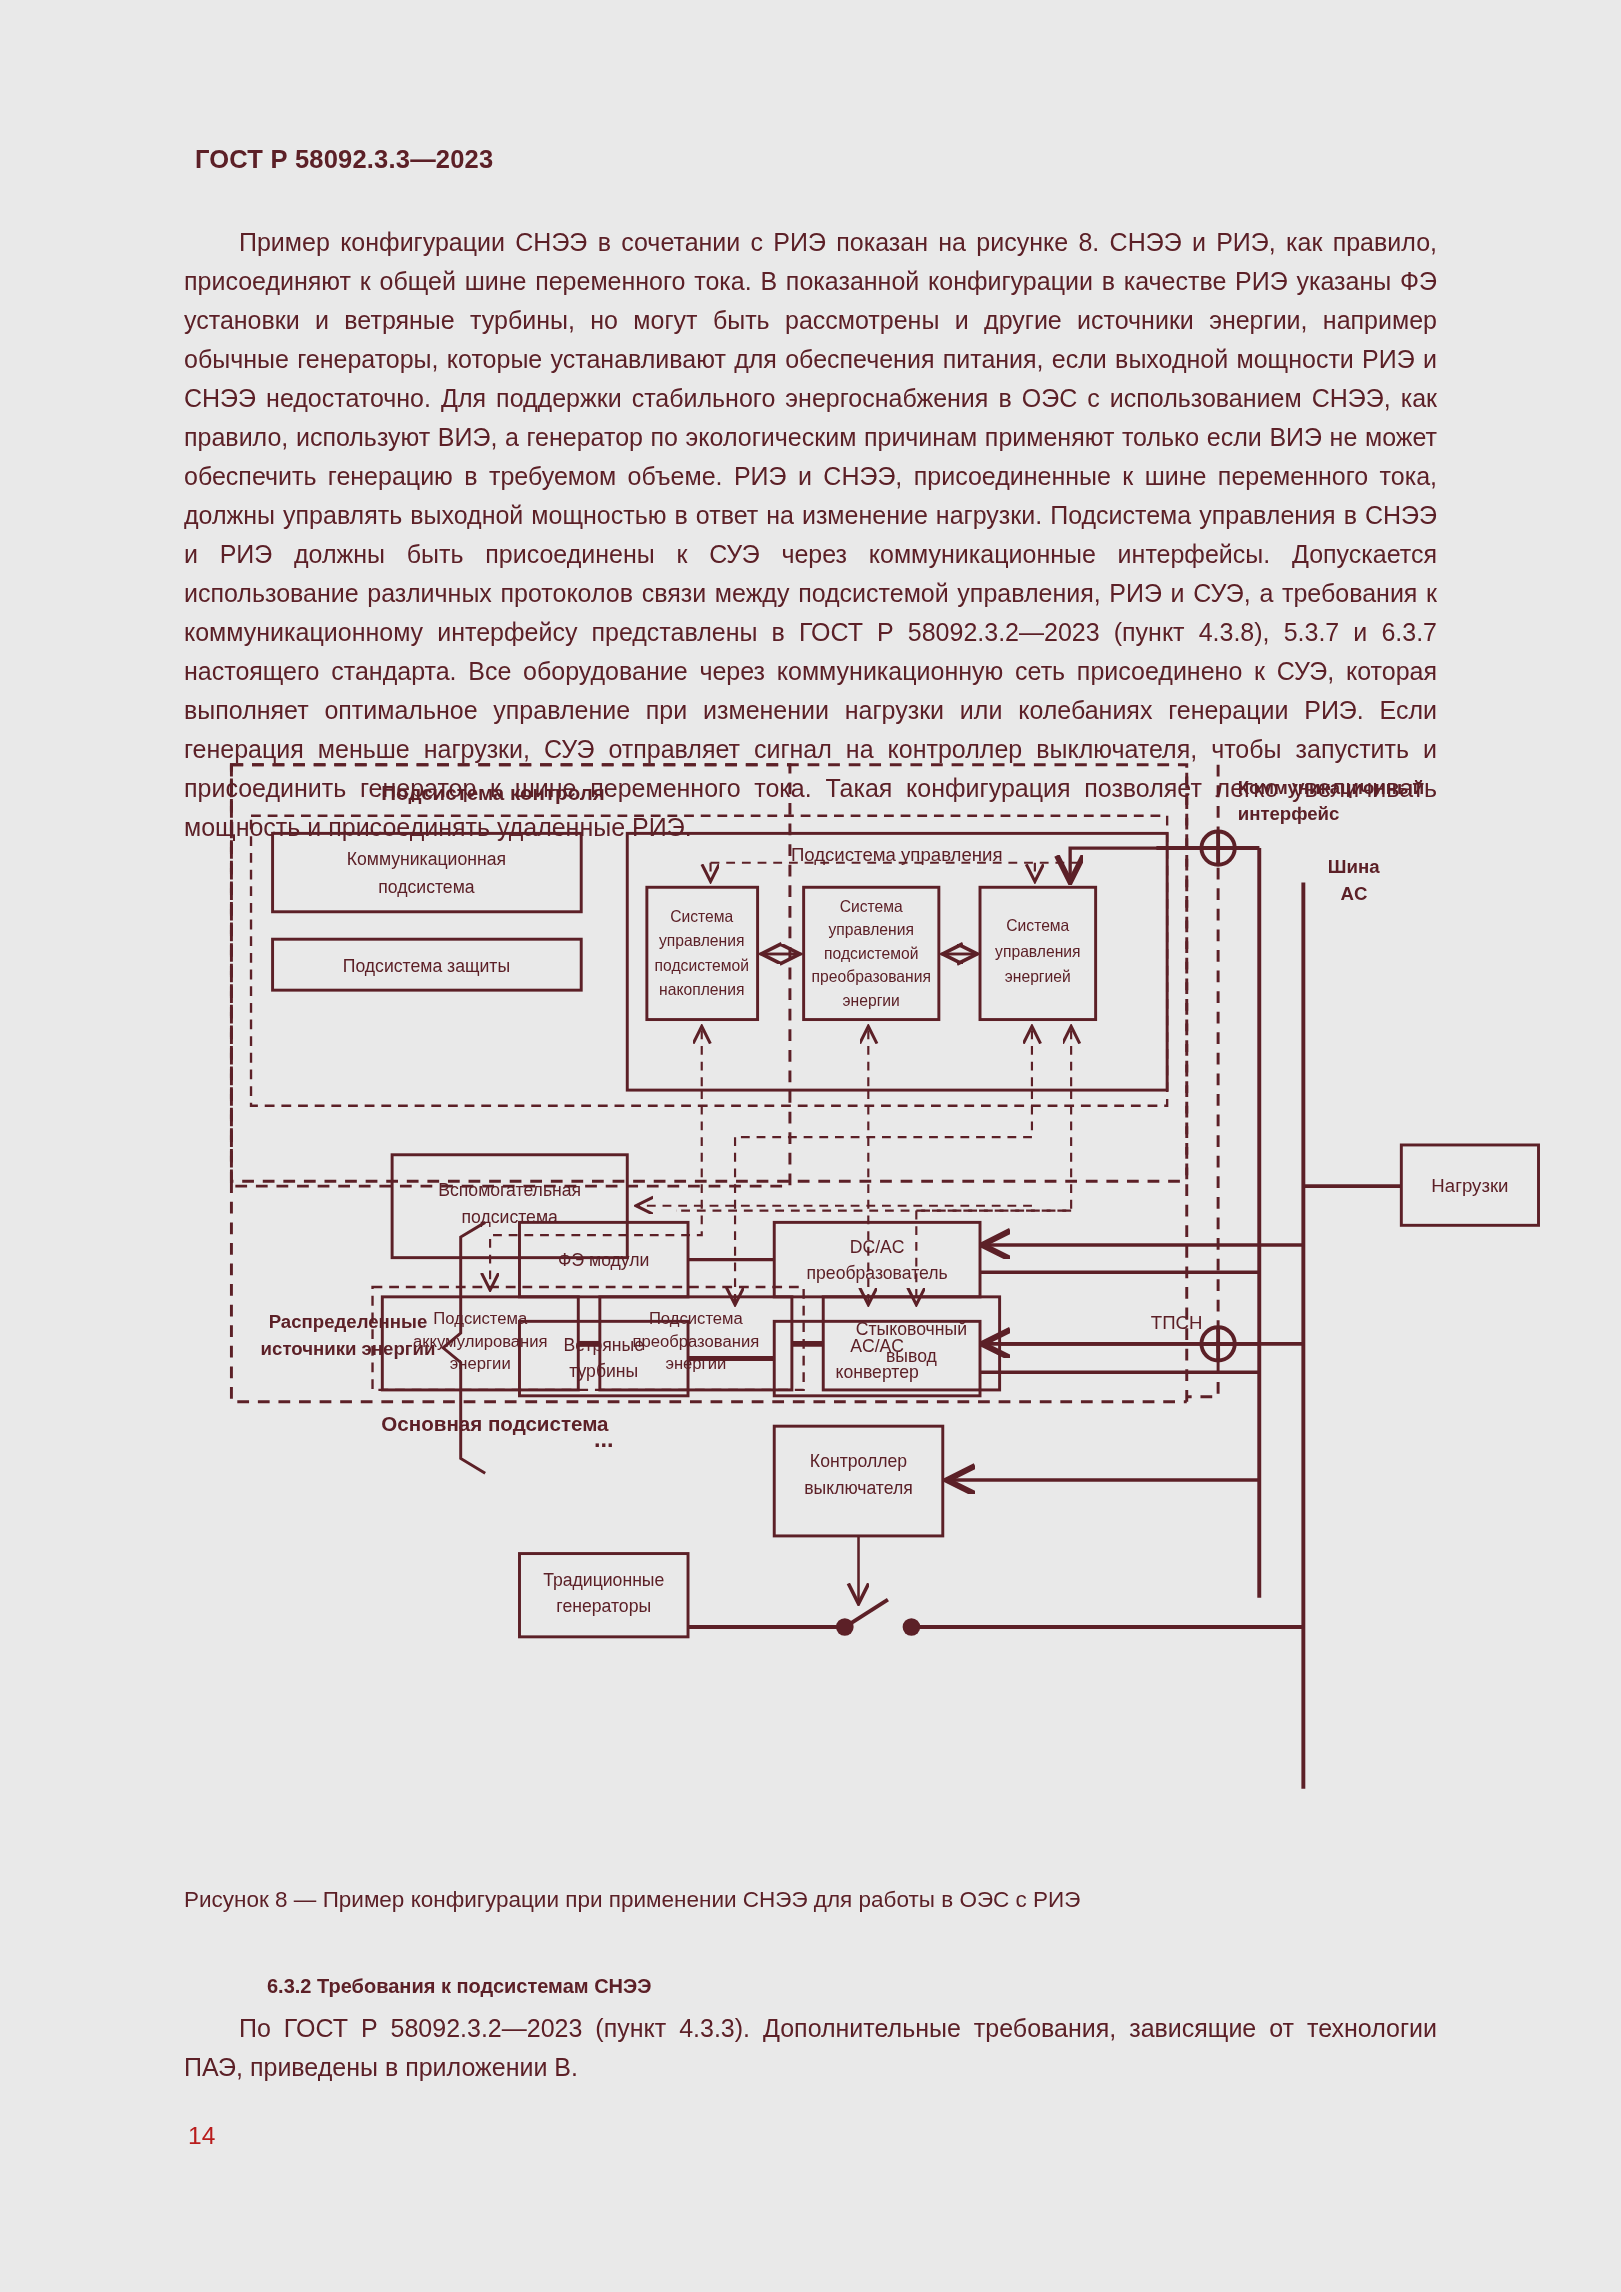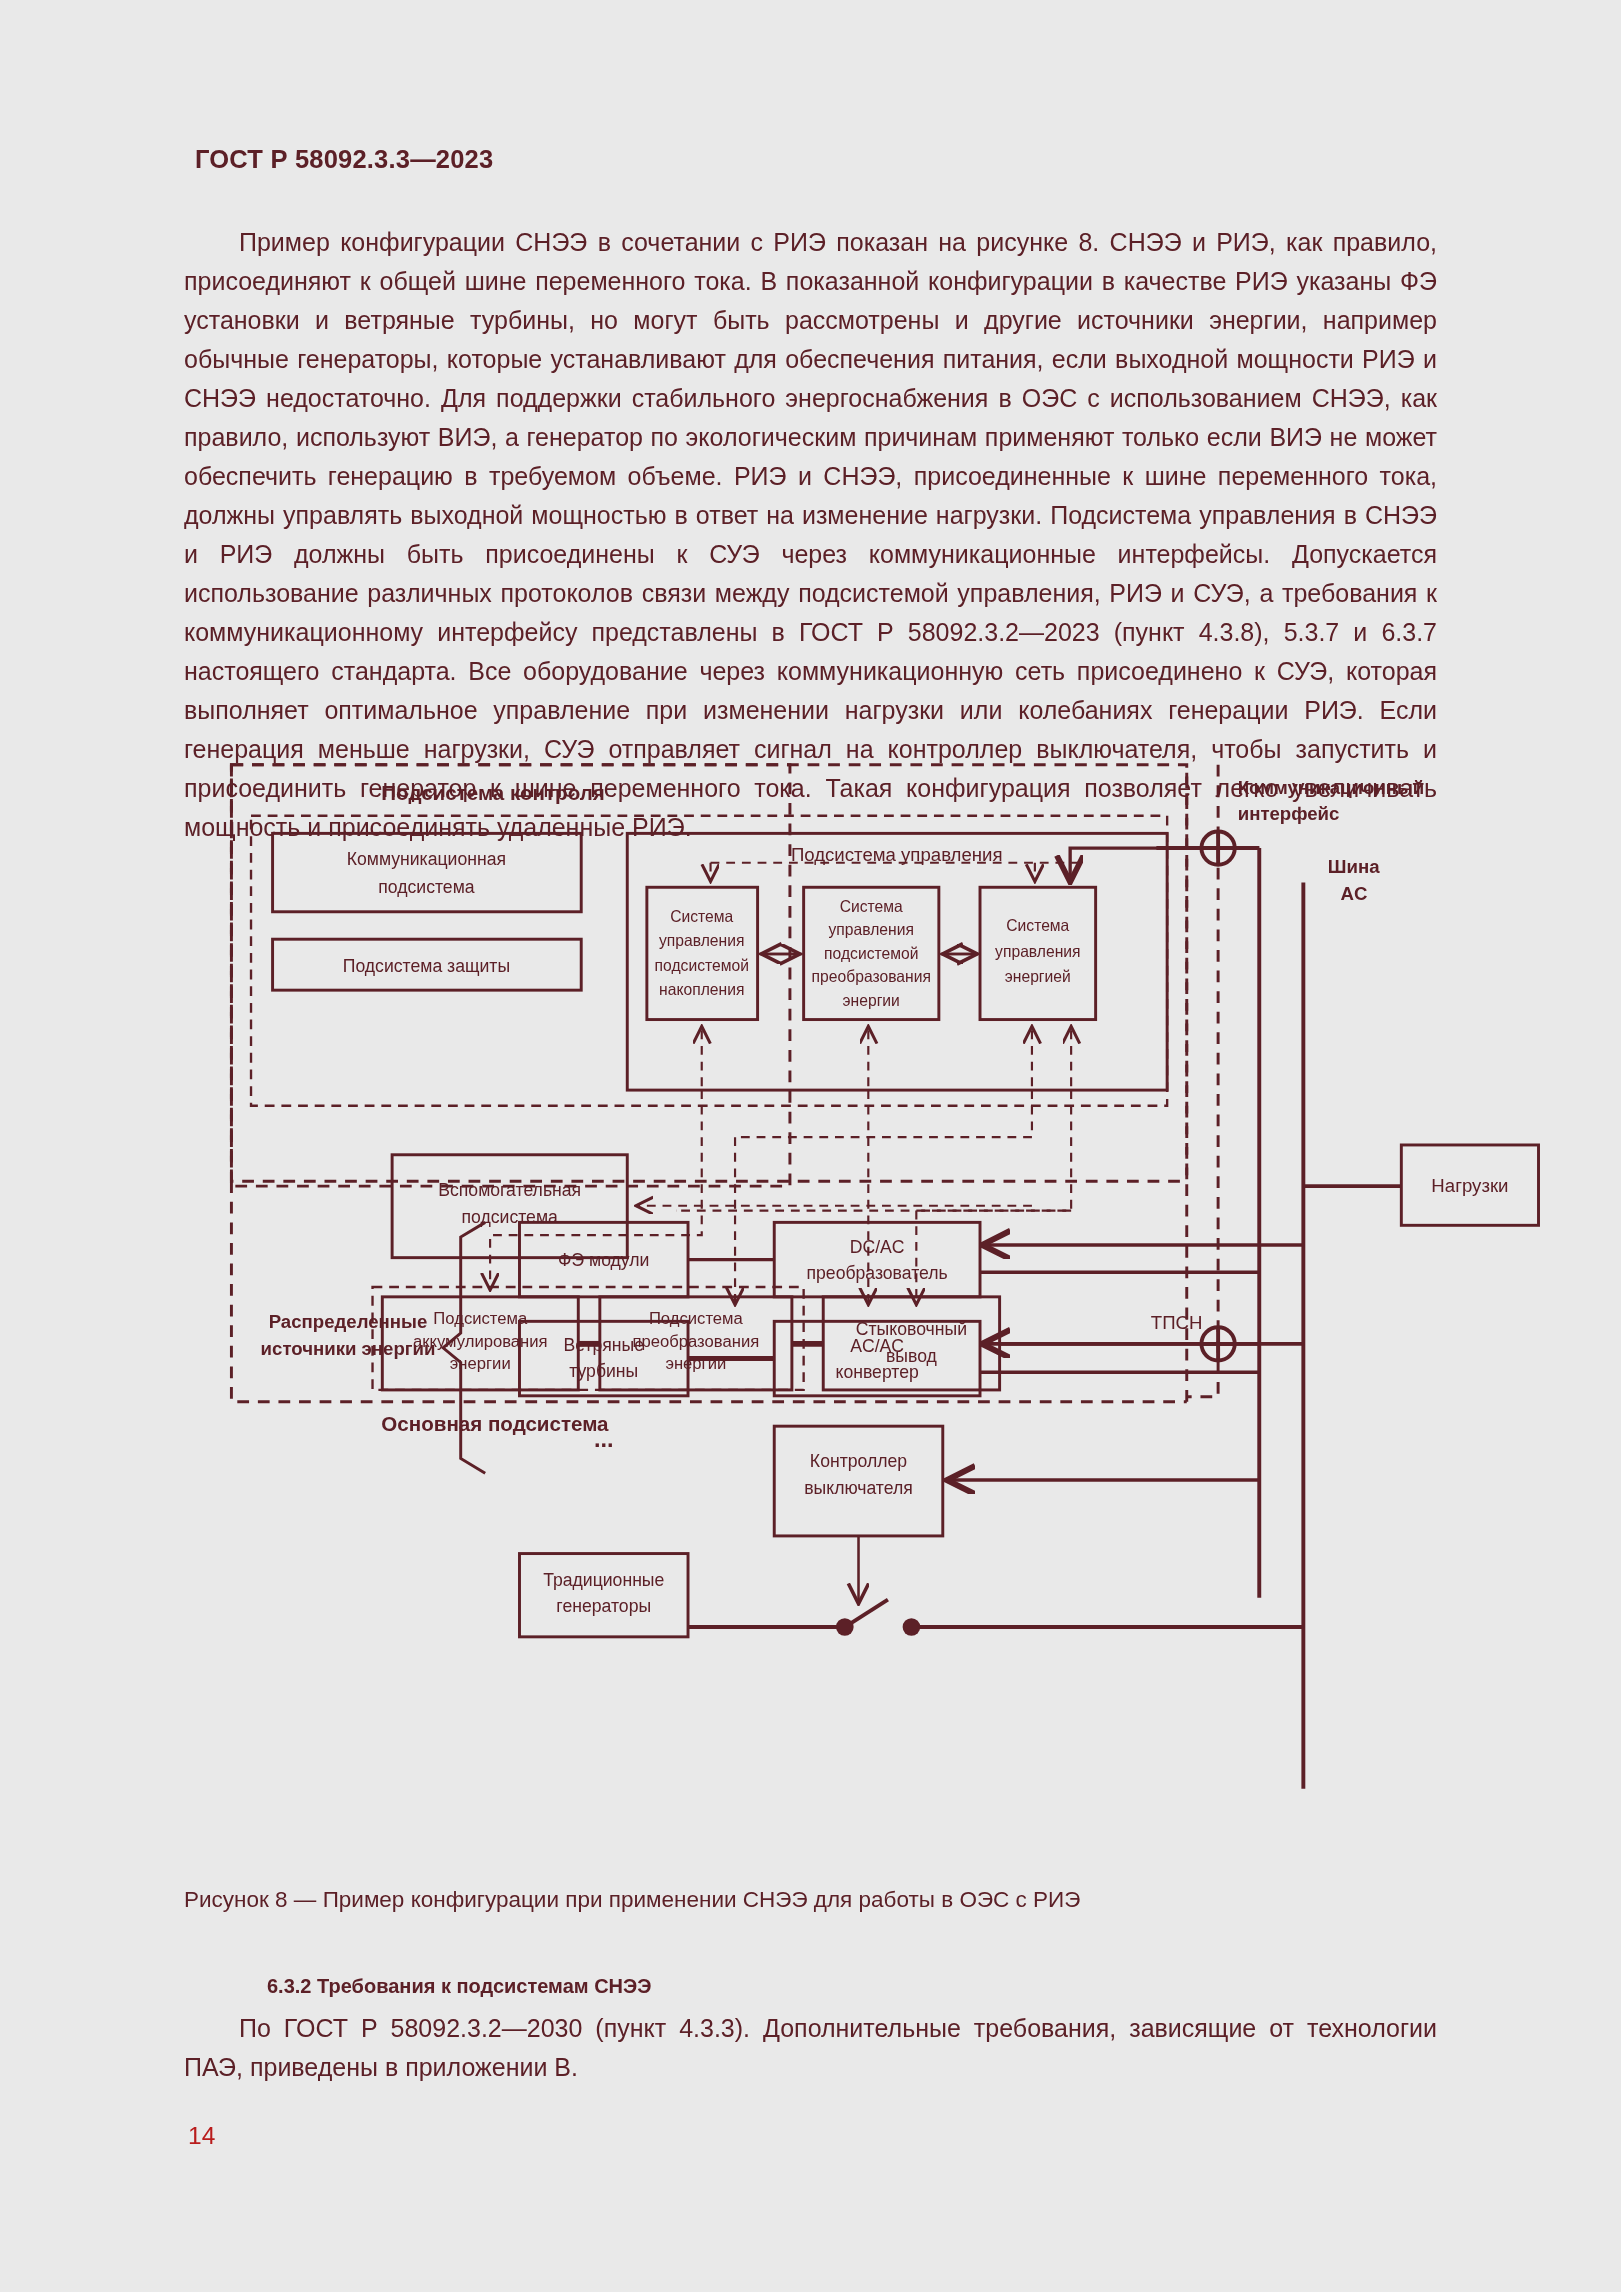--- a/index.html
+++ b/index.html
@@ -275,18 +275,18 @@
         <text x="616" y="848" font-size="18">Традиционные</text>
         <text x="616" y="875" font-size="18">генераторы</text>
       </g>
     </svg>
   </div>
 
   <div class="fig-caption">Рисунок 8 — Пример конфигурации при применении СНЭЭ для работы в ОЭС с РИЭ</div>
 
   <div class="sect-head">6.3.2 Требования к подсистемам СНЭЭ</div>
 
-  <div class="sect-body">По ГОСТ Р 58092.3.2—2030 (пункт 4.3.3). Дополнительные требования, зависящие от технологии ПАЭ, приведены в приложении В.</div>
+  <div class="sect-body">По ГОСТ Р 58092.3.2—2023 (пункт 4.3.3). Дополнительные требования, зависящие от технологии ПАЭ, приведены в приложении В.</div>
 
   <div class="page-num">14</div>
 
 </div>
 
 
 </body></html>

